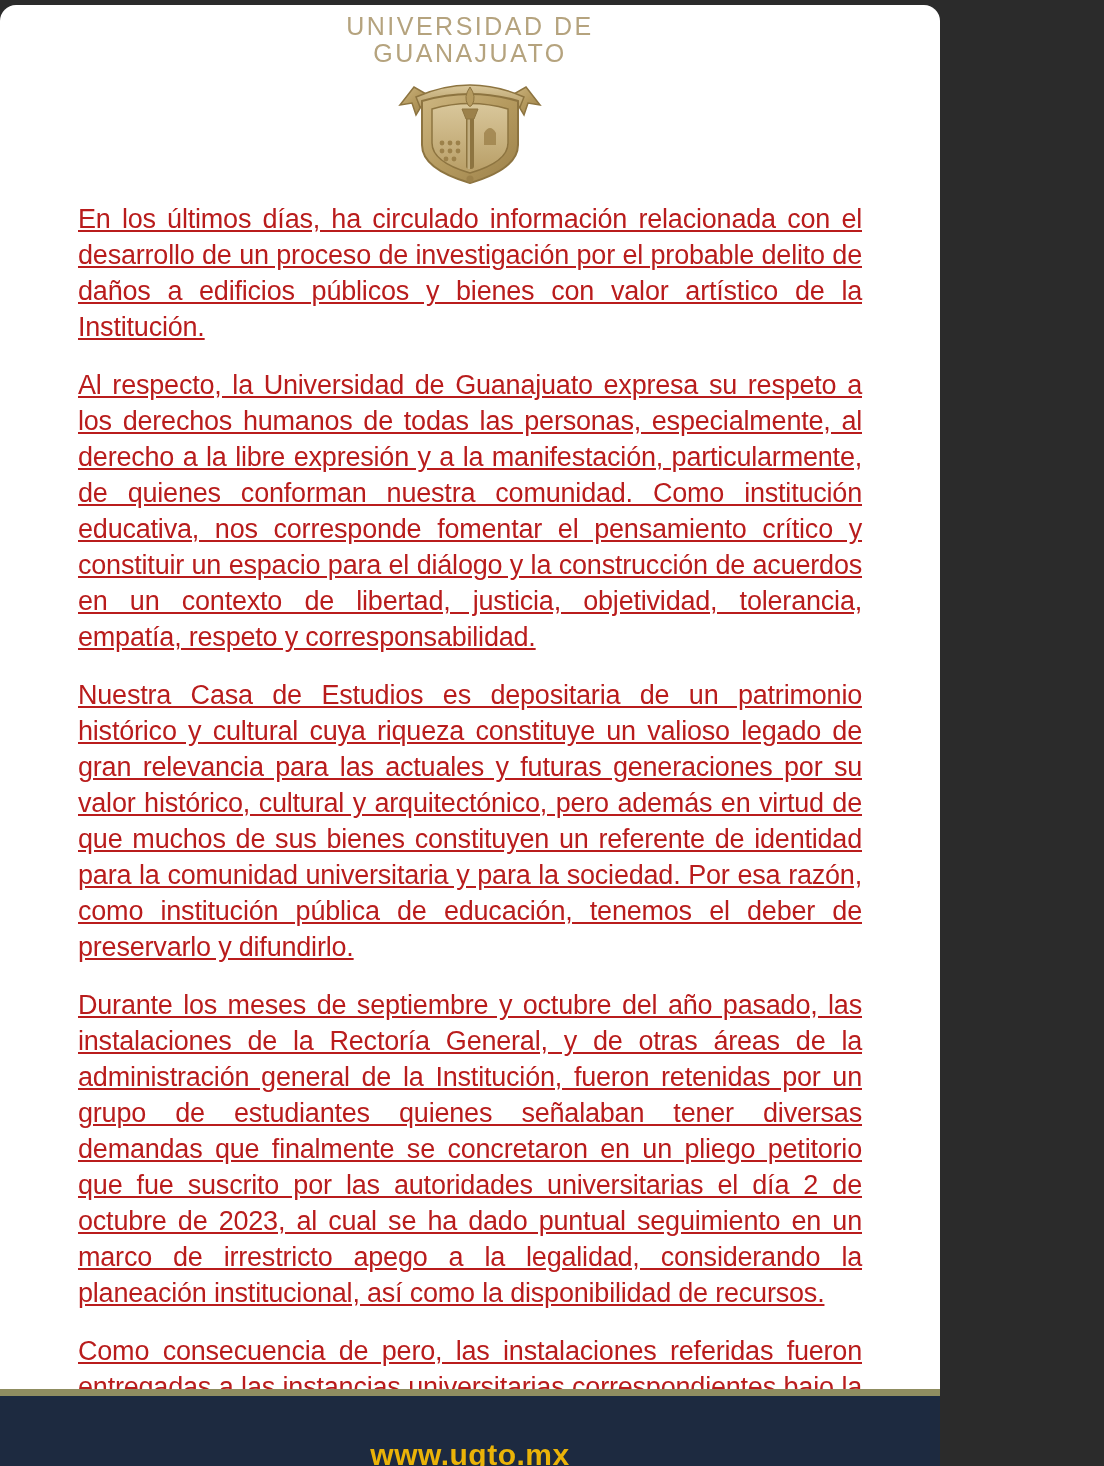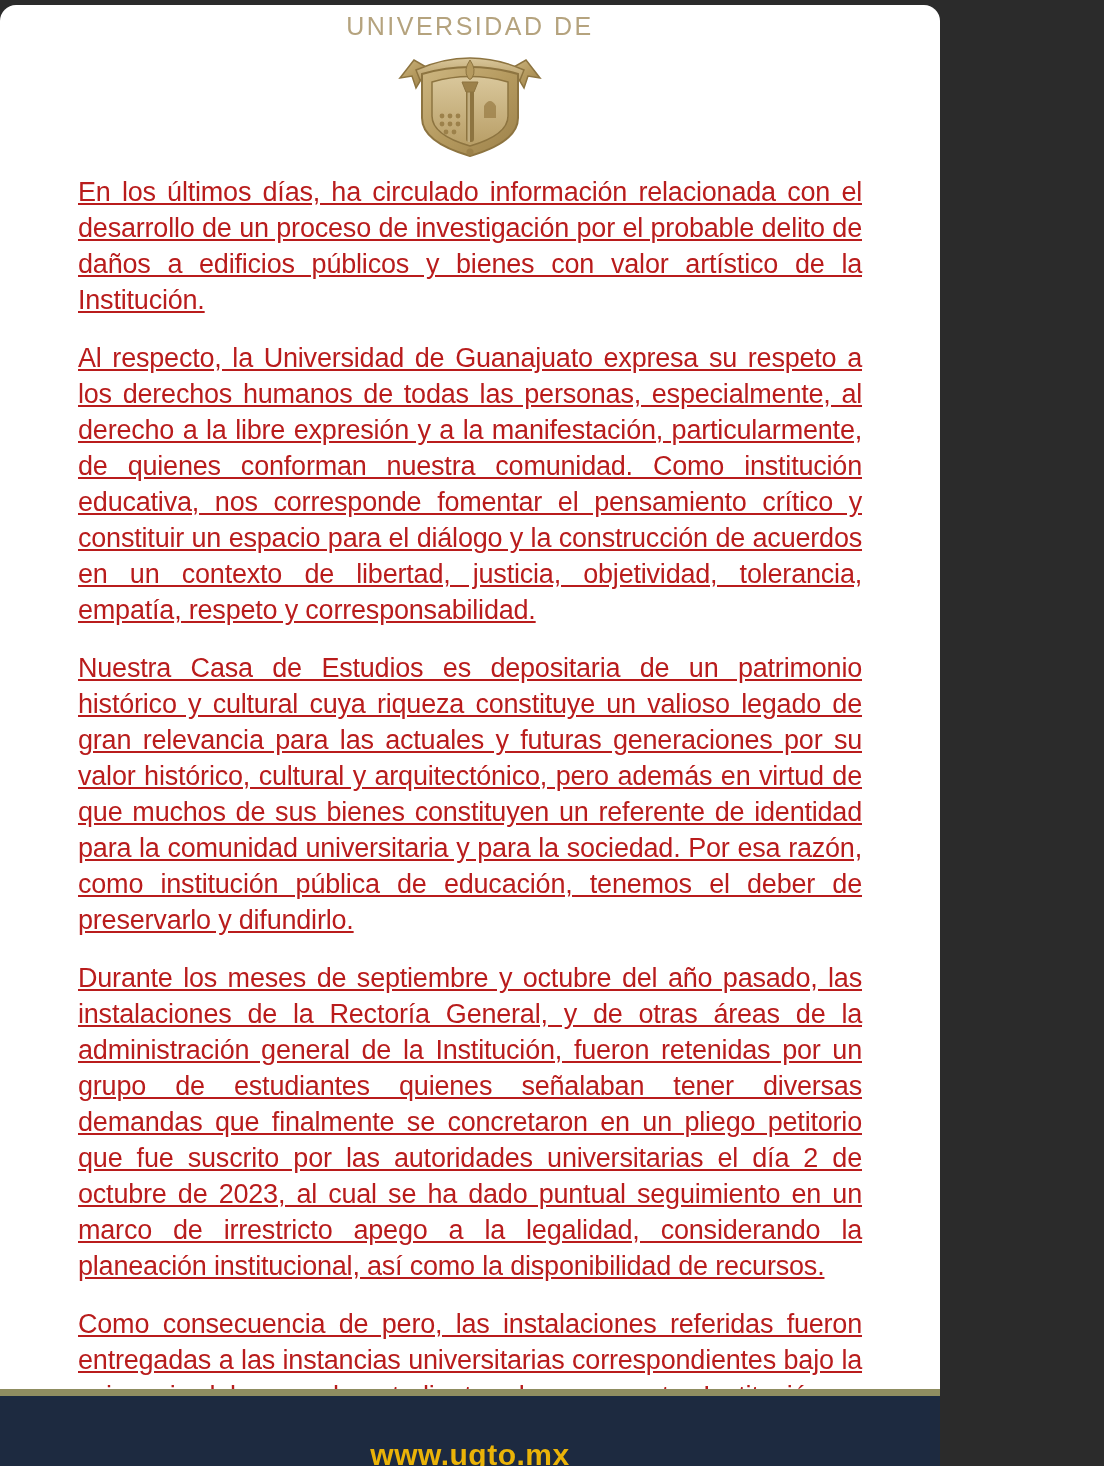--- a/index.html
+++ b/index.html
@@ -85,20 +85,21 @@
 </style>
 </head>
 <body>
 
 <div class="viewport">
   <div class="paper">
 
     <div class="header">
       <div class="org-name">
         <div>UNIVERSIDAD DE</div>
+        <div>GUANAJUATO</div>
       </div>
       <div class="crest-wrap">
 
         <svg width="156" height="114" viewBox="0 0 156 114" aria-hidden="true">
           <defs>
             <linearGradient id="gGold" x1="0" y1="0" x2="1" y2="1">
               <stop offset="0" stop-color="#cdb681"></stop>
               <stop offset="0.5" stop-color="#b59a5f"></stop>
               <stop offset="1" stop-color="#9c814a"></stop>
             </linearGradient>

